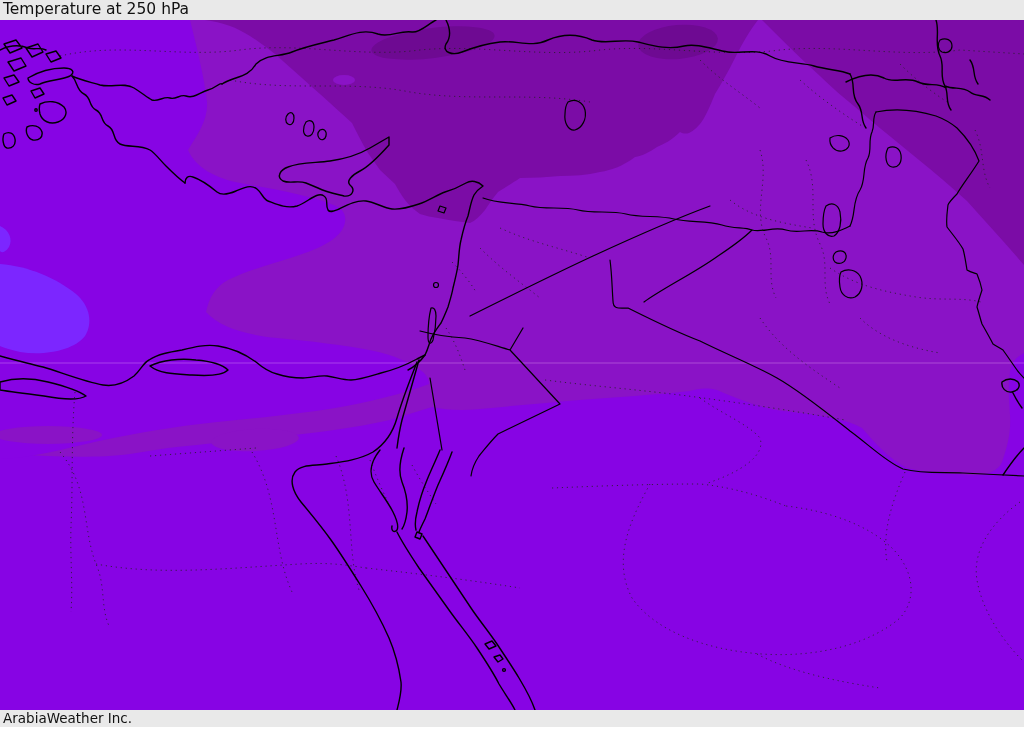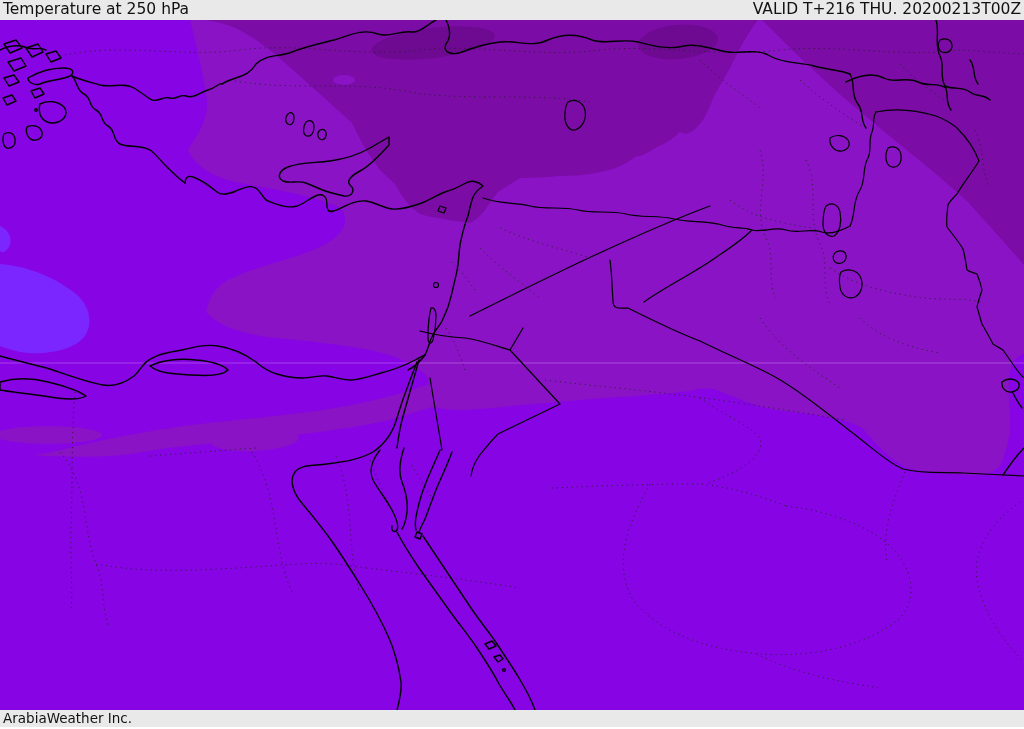--- a/index.html
+++ b/index.html
@@ -16,21 +16,20 @@
   .dot{fill:none;stroke:#222;stroke-width:1;stroke-dasharray:1.2 3.8;opacity:.8;}
   .lat{stroke:rgba(255,200,255,.3);stroke-width:1;}
 </style>
 </head>
 <body>
 
 <div class="frame">
 
   <div class="bar top">
     <span>Temperature at 250 hPa</span>
-    <span>VALID T+216 THU. 20200213T00Z</span>
   </div>
 
   <div class="map-wrap">
   <svg width="1024" height="690" viewBox="0 0 1024 690">
 
     <rect x="0" y="0" width="1024" height="690" fill="#8704e4"></rect>
 
     <path d="M0,0 H1024 V333 C1016,338 1012,340 1010,352 C1008,365 1009,380 1010,395 C1011,412 1008,425 1002,442 C998,452 985,456 968,455 C945,453 920,452 907,448 C888,438 874,422 862,408 C845,398 812,394 783,391 C760,388 735,378 717,370 C705,367 698,369 690,371 C655,375 615,377 580,380 C545,383 510,386 480,389 C462,391 445,390 432,387 C418,391 404,396 390,400 C355,408 315,413 275,417 C235,421 195,425 168,428 L130,434 C100,438 60,437 30,435 L0,432 Z" fill="#8a13c6"></path>
 
     <path d="M0,0 L190,0 C196,25 204,55 207,82 C208,100 198,114 188,130 C196,148 215,158 240,163 C272,169 310,175 336,186 C344,190 346,196 345,202 C343,216 325,226 305,233 C280,242 250,249 228,260 C215,267 209,278 206,292 C219,307 246,315 277,318 C309,321 344,325 374,331 C394,335 411,343 423,352 C427,356 429,360 429,364 C402,374 369,382 335,388 C299,394 257,398 217,402 C177,406 137,413 99,421 C64,429 30,438 0,439 Z" fill="#8704e4"></path>

